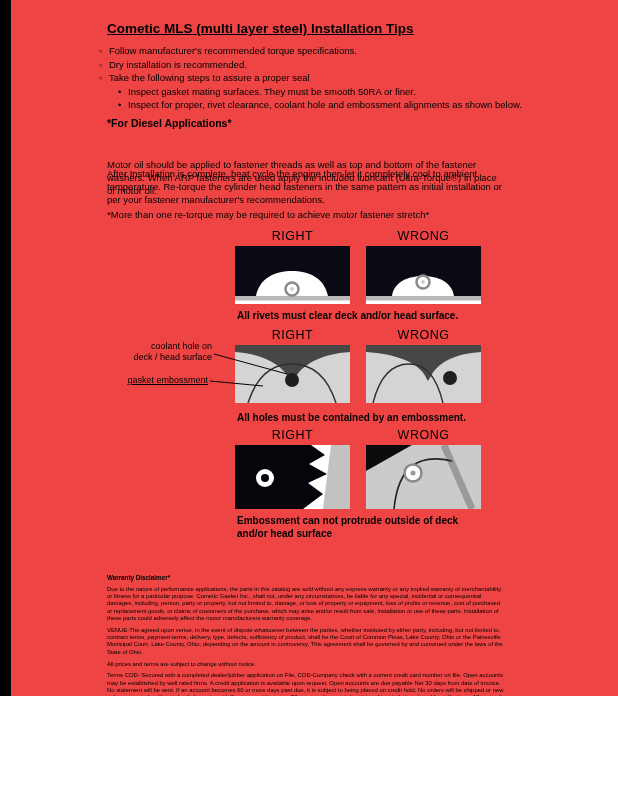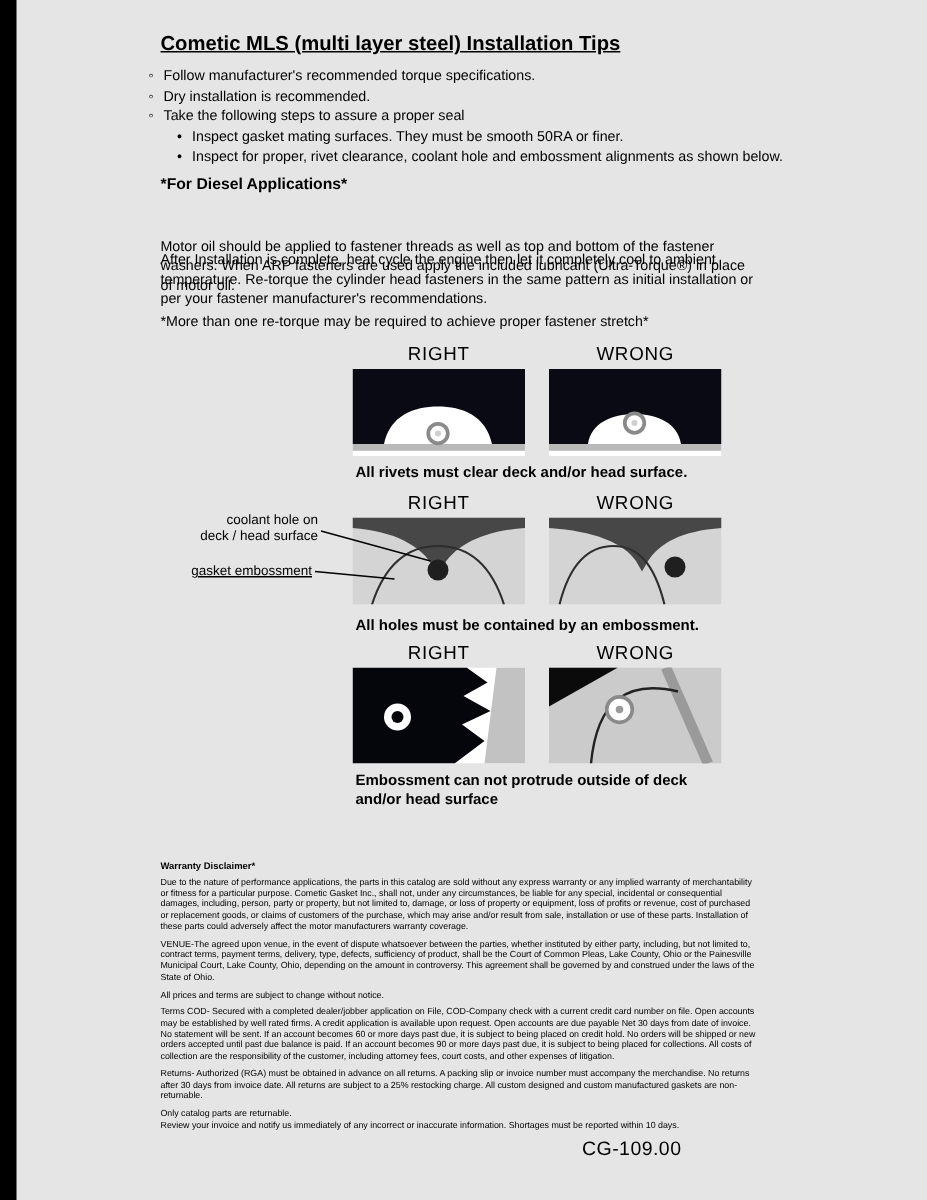--- a/index.html
+++ b/index.html
@@ -1,18 +1,18 @@
 <!DOCTYPE html>
 <html><head>
 <meta charset="utf-8">
 <style>
   * { margin:0; padding:0; box-sizing:border-box; }
   html,body { background:#ffffff; }
   body { font-family:"Liberation Sans", sans-serif; color:#000; }
-  .page { position:relative; width:618px; height:800px; background:#e5e5e5; overflow:hidden; }
+  .page { position:relative; width:618px; height:696px; background:#ef4444; overflow:hidden; }
   .leftbar { position:absolute; left:0; top:0; width:11px; height:800px; background:#000; }
 
   .title { position:absolute; left:107px; top:21px; font-size:13.5px; font-weight:bold; text-decoration:underline; white-space:nowrap; }
 
   .bullets { position:absolute; left:99px; top:45px; list-style:none; font-size:9.5px; width:430px; }
   .bullets li { position:relative; padding-left:10px; margin-bottom:2.5px; }
   .bullets li.main::before { content:"◦"; position:absolute; left:0; top:0; font-size:9.5px; }
   .bullets li.sub { margin-left:19px; }
   .bullets li.sub::before { content:"•"; position:absolute; left:0; top:0; font-size:9.5px; }
 
@@ -59,21 +59,21 @@
     <li class="main">Follow manufacturer's recommended torque specifications.</li>
     <li class="main">Dry installation is recommended.</li>
     <li class="main">Take the following steps to assure a proper seal</li>
     <li class="sub">Inspect gasket mating surfaces.  They must be smooth 50RA or finer.</li>
     <li class="sub">Inspect for proper, rivet clearance, coolant hole and embossment alignments as shown below.</li>
   </ul>
 
   <div class="diesel-heading">*For Diesel Applications*</div>
   <p class="para" id="para1">Motor oil should be applied to fastener threads as well as top and bottom of the fastener washers. When ARP fasteners are used apply the included lubricant (Ultra-Torque®) in place of motor oil.</p>
   <p class="para" id="para2">After Installation is complete, heat cycle the engine then let it completely cool to ambient temperature. Re-torque the cylinder head fasteners in the same pattern as initial installation or per your fastener manufacturer's recommendations.</p>
-  <p class="para" id="retorque-note">*More than one re-torque may be required to achieve proper fastener stretch*</p>
+  <p class="para" id="retorque-note">*More than one re-torque may be required to achieve motor fastener stretch*</p>
 
   <div class="diag-row" id="diag-row-1">
     <div class="diag-col">
       <div class="diag-label">RIGHT</div>
       <svg width="115" height="58" viewBox="0 0 115 58">
         <rect width="115" height="58" fill="#ffffff"></rect>
         <path d="M0,0 H115 V50 H93 C89,31 73,25 57,25 C41,25 25,31 21,50 H0 Z" fill="#0a0a14"></path>
         <rect x="0" y="50" width="115" height="4.5" fill="#b9b9b9"></rect>
         <circle cx="57" cy="43" r="6.5" fill="#ffffff" stroke="#8a8a8a" stroke-width="2.5"></circle>
         <circle cx="57" cy="43" r="2" fill="#cfcfcf"></circle>

